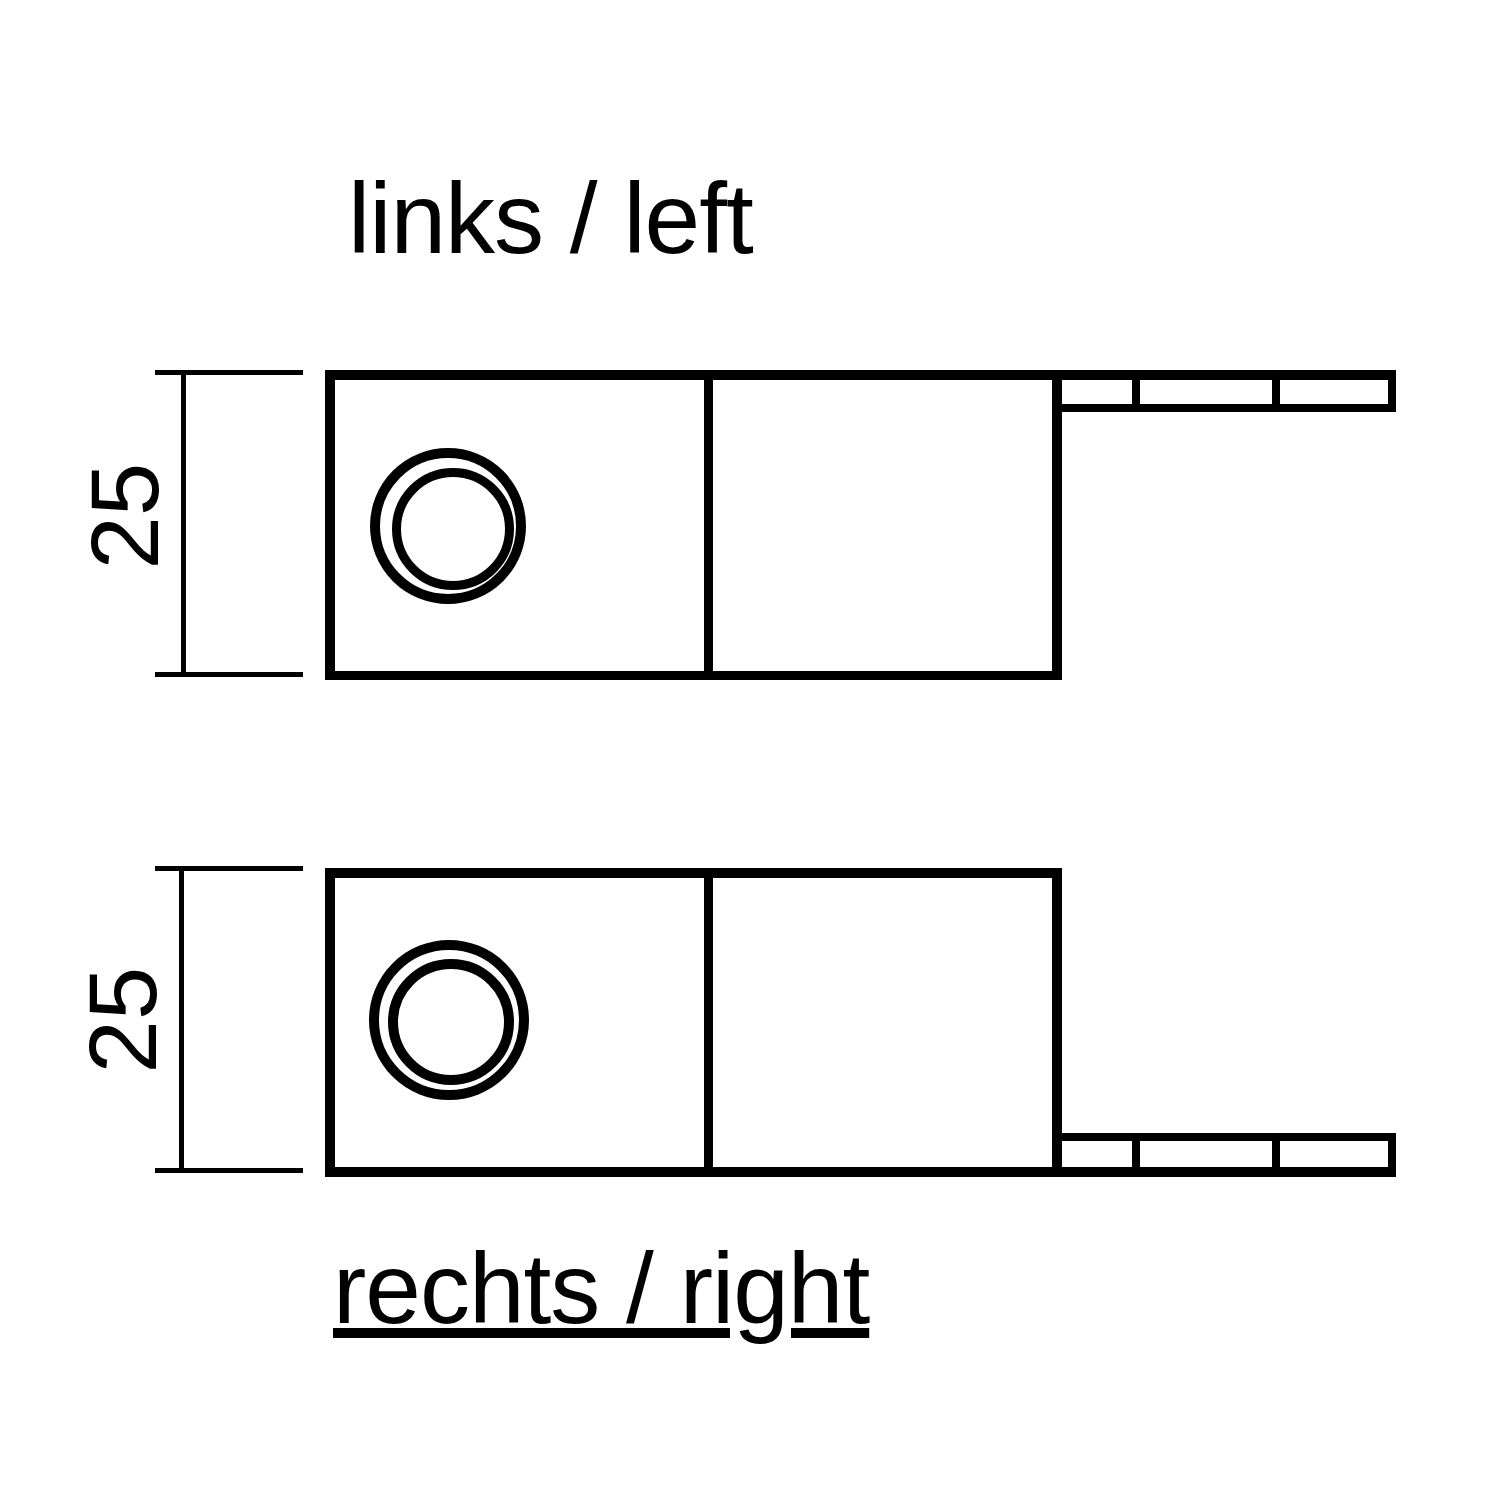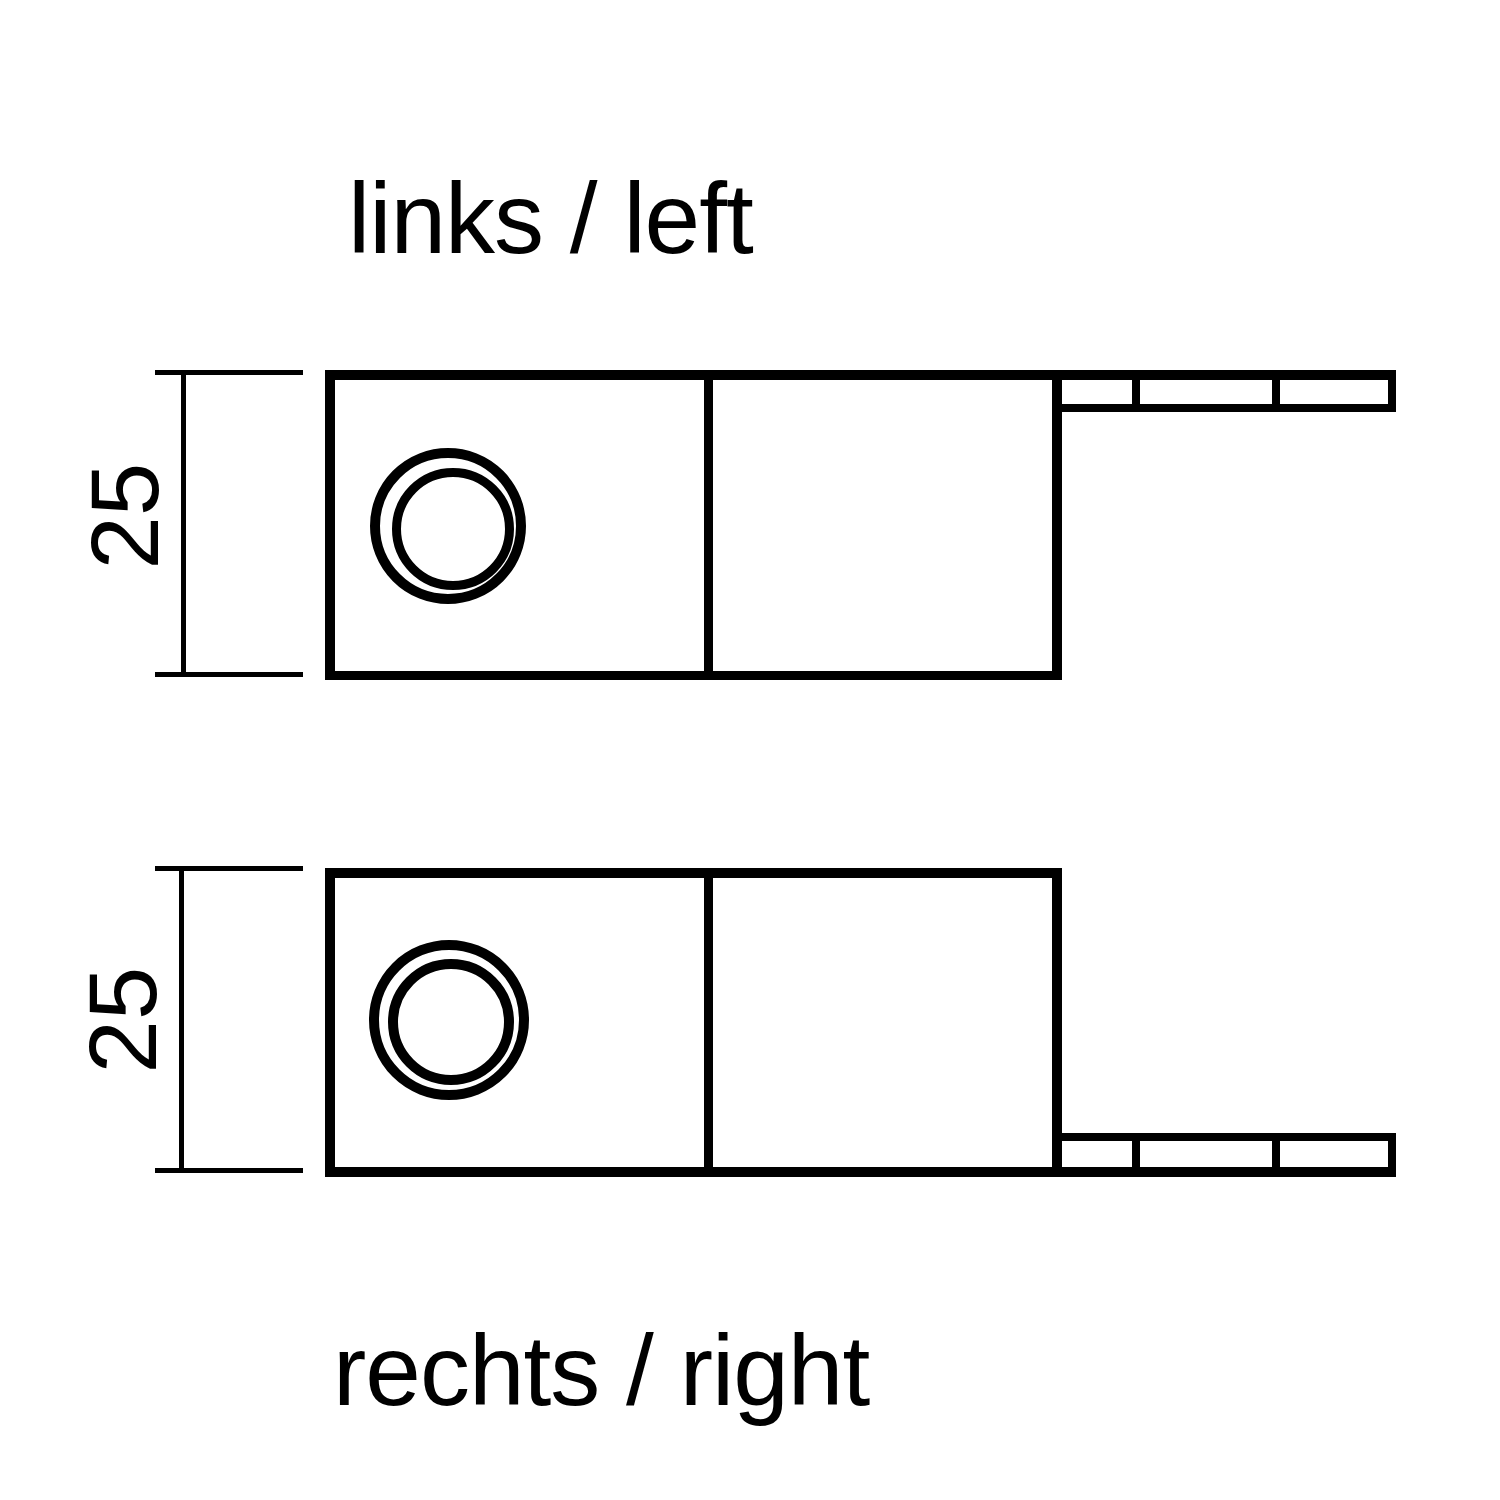--- a/index.html
+++ b/index.html
@@ -88,15 +88,15 @@
   <div class="ln" style="left:704px; top:868px; width:9px; height:309px;"></div>
 
   <div class="ln" style="left:1052px; top:1133px; width:344px; height:8px;"></div>
   <div class="ln" style="left:1132px; top:1133px; width:8px; height:44px;"></div>
   <div class="ln" style="left:1272px; top:1133px; width:8px; height:44px;"></div>
   <div class="ln" style="left:1388px; top:1133px; width:8px; height:44px;"></div>
 
   <div class="circle" style="left:369px; top:940px; width:160px; height:160px; border-width:10px;"></div>
   <div class="circle" style="left:388px; top:959px; width:126px; height:126px; border-width:10px;"></div>
 
-  <div class="title" style="left:333px; top:1320px;">rechts / right</div>
+  <div class="title" style="left:333px; top:1238px;text-decoration:underline;">rechts / right</div>
 
 </div>
 
 </body></html>

